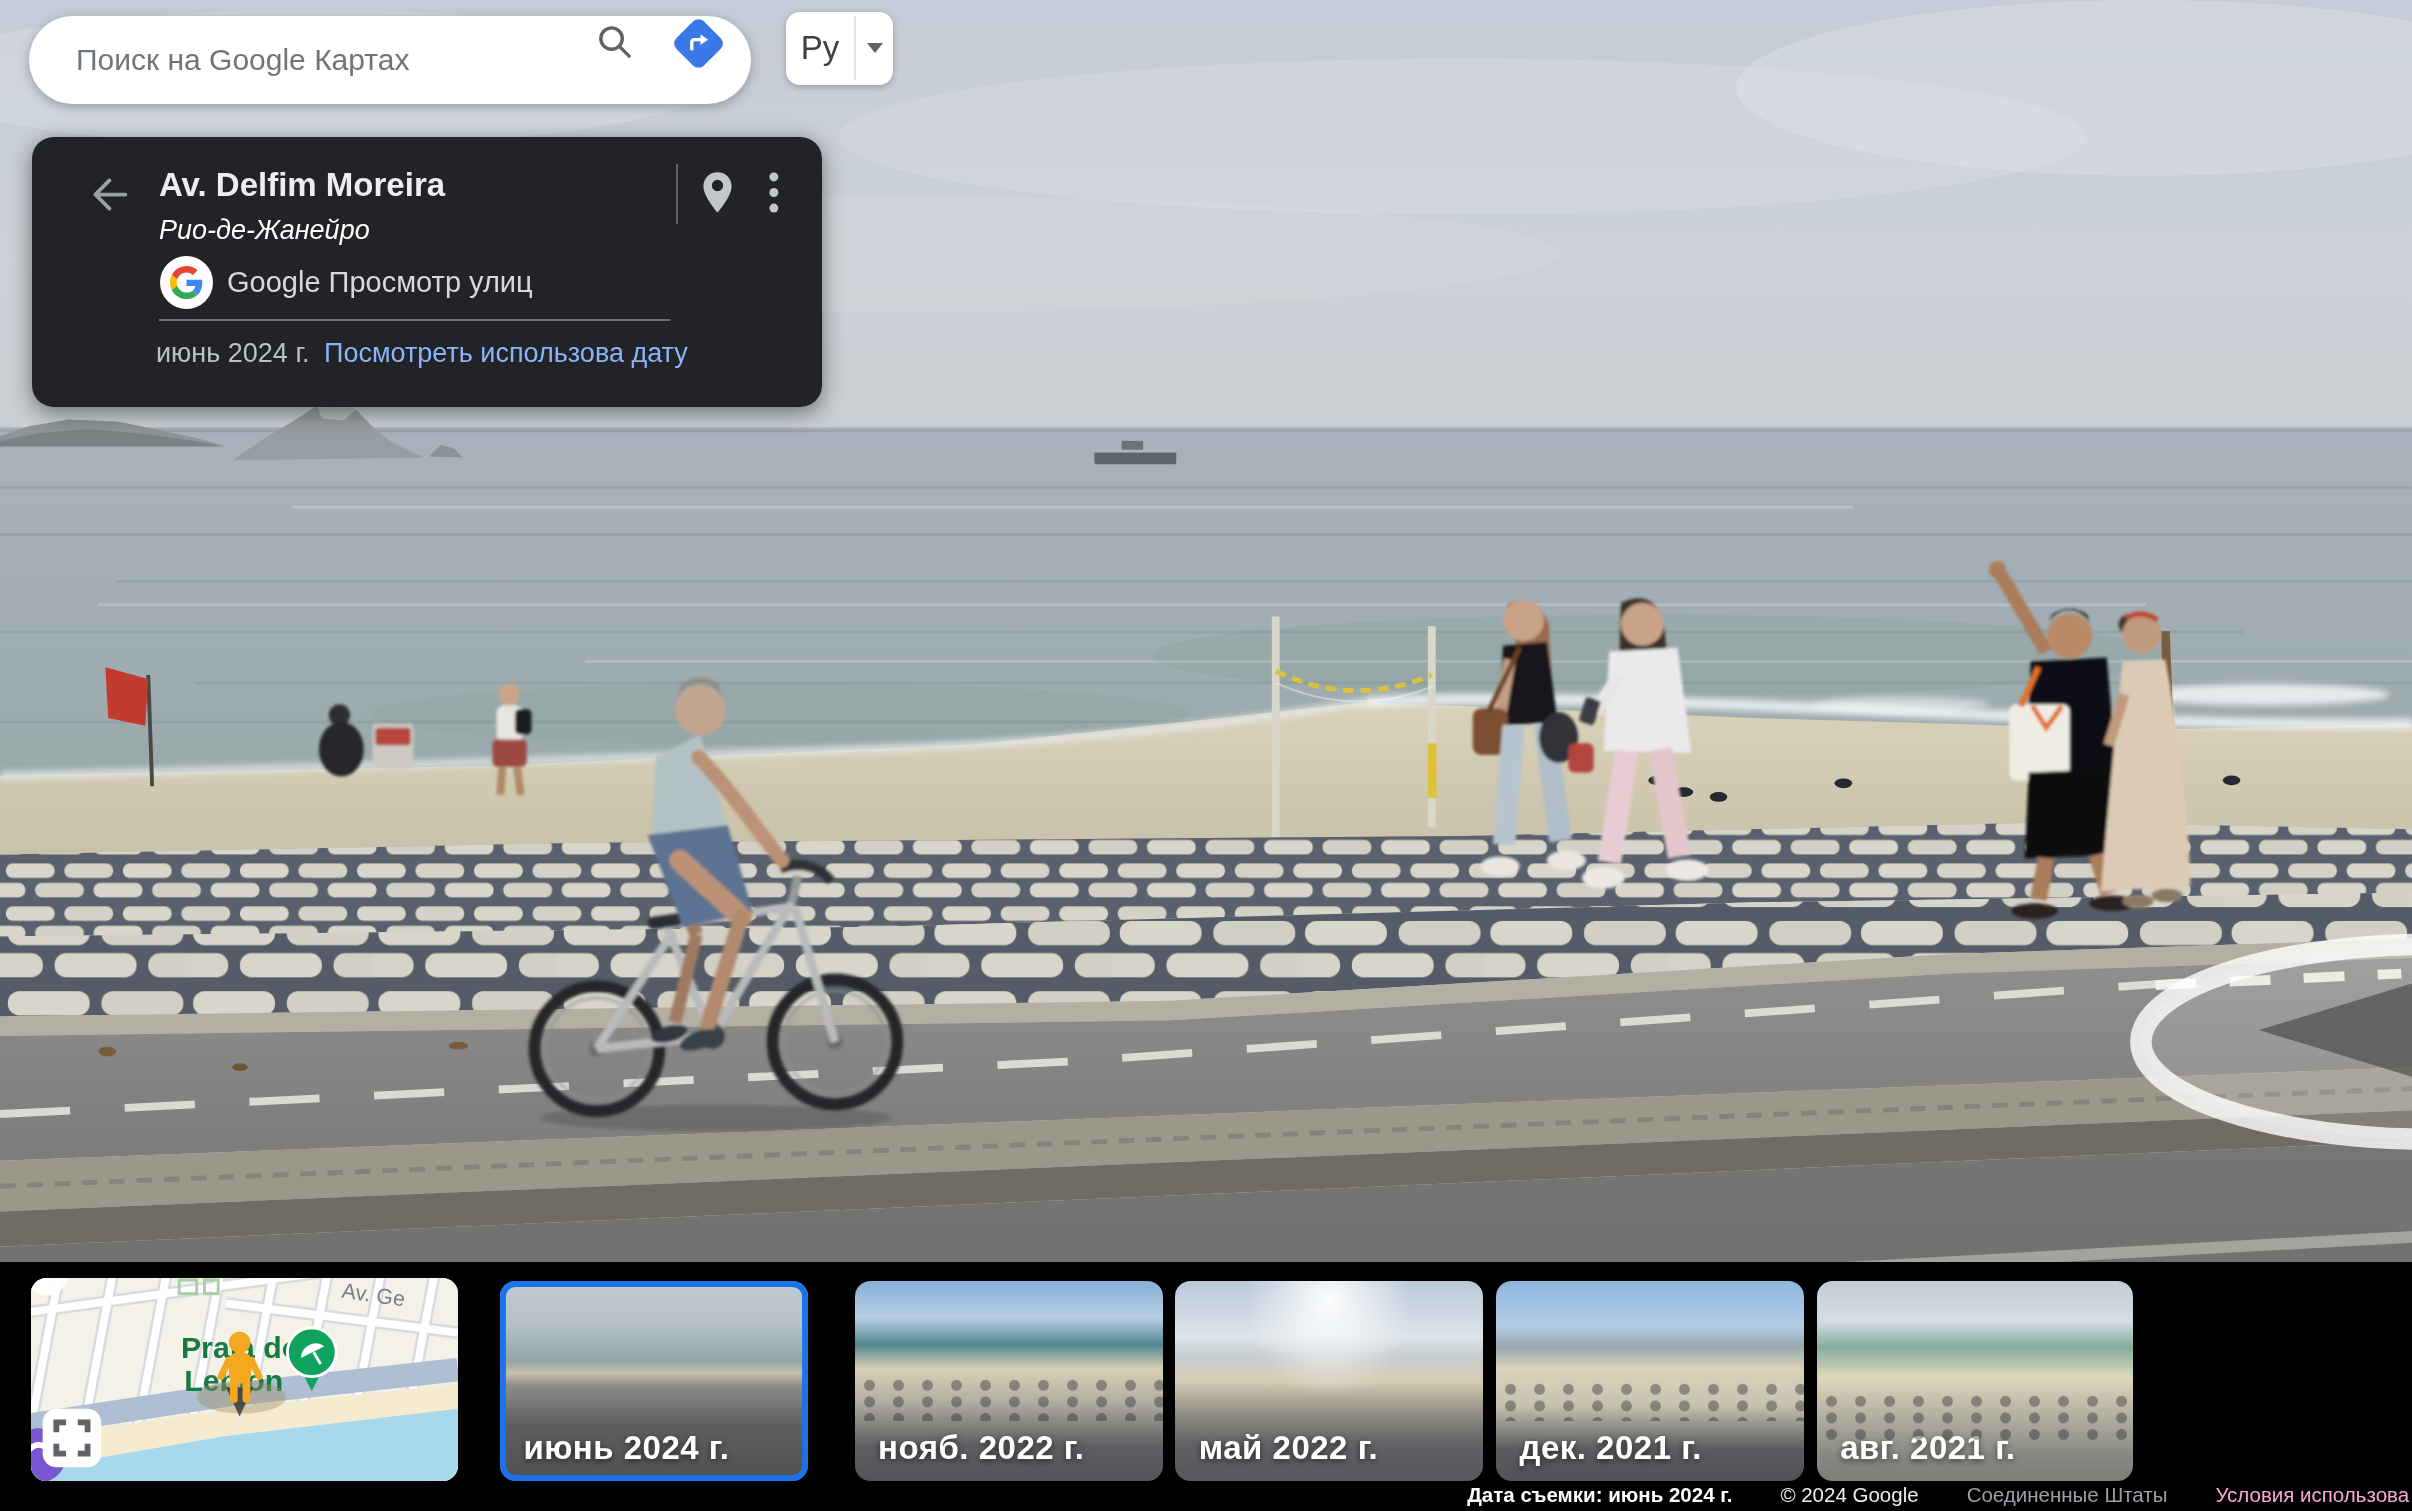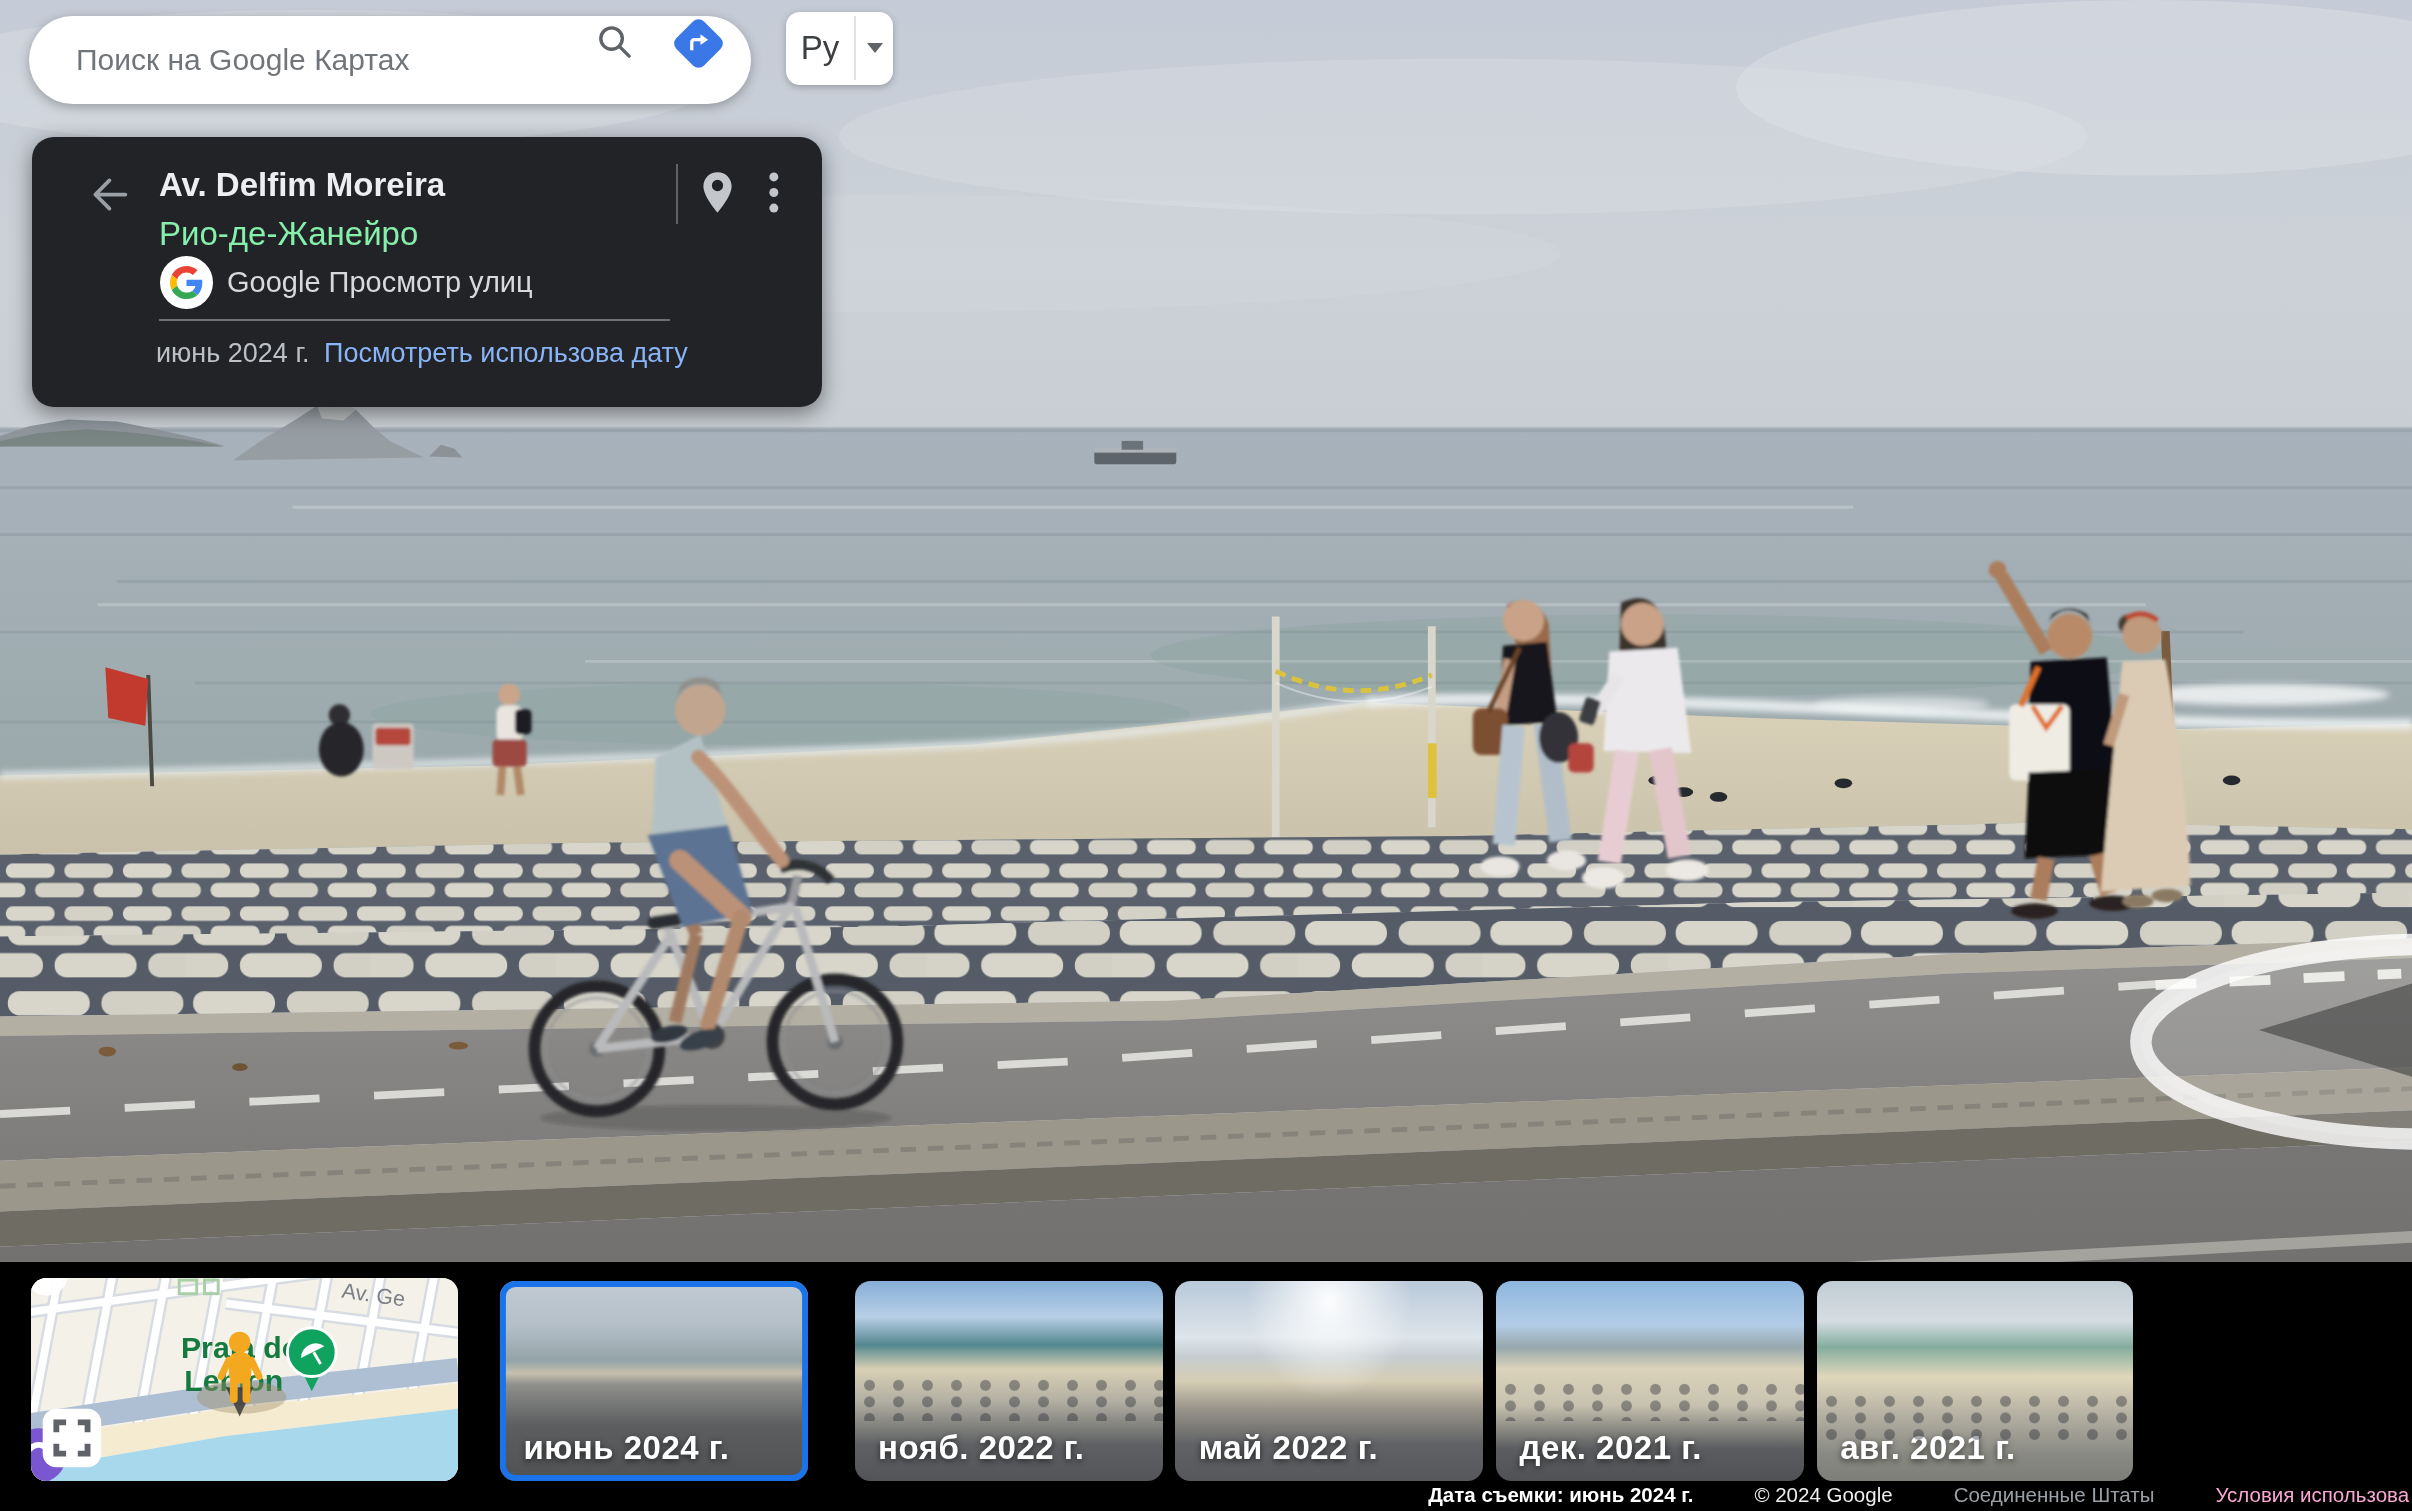--- a/index.html
+++ b/index.html
@@ -29,21 +29,21 @@
     align-items:center;justify-content:center;}
   .caret{width:0;height:0;border-left:8.8px solid transparent;border-right:8.8px solid transparent;
     border-top:10.7px solid #5f6368;}
 
   
   .info-panel{position:absolute;left:32px;top:137px;width:790px;height:270px;background:rgba(27,29,32,.97);
     border-radius:21.5px;box-shadow:0 5.9px 21.5px rgba(0,0,0,.45);z-index:15;color:#e8eaed;}
   .back-btn{position:absolute;left:51px;top:33px;width:51px;height:51px;background:none;border:none;
     cursor:pointer;display:flex;align-items:center;justify-content:center;}
   .panel-title{position:absolute;left:127px;top:29px;font-size:33px;font-weight:700;color:#eceef0;white-space:nowrap;}
-  .panel-subtitle{position:absolute;left:127px;top:78px;font-size:33px;color:#86efac;}
+  .panel-subtitle{position:absolute;left:127px;top:78px;font-size:27px;color:#ffffff;font-style:italic;}
   .v-divider{position:absolute;left:644px;top:27px;width:2px;height:60px;background:#5f6368;}
   .pin-btn{position:absolute;left:661px;top:29px;width:49px;height:55px;background:none;border:none;cursor:pointer;
     display:flex;align-items:center;justify-content:center;}
   .kebab-btn{position:absolute;left:720px;top:29px;width:43px;height:55px;background:none;border:none;cursor:pointer;
     display:flex;align-items:center;justify-content:center;}
   .g-circle{position:absolute;left:128px;top:119px;width:53px;height:53px;background:#fff;border-radius:50%;
     display:flex;align-items:center;justify-content:center;}
   .provider{position:absolute;left:195px;top:129px;font-size:29px;color:#d7d9dd;}
   .panel-hr{position:absolute;left:127px;top:182px;width:511px;height:2px;background:#6d7174;}
   .panel-date{position:absolute;left:124px;top:201px;font-size:27px;color:#bdc1c6;}
@@ -66,21 +66,21 @@
       linear-gradient(180deg,#b9c9d9 0%,#dde4ea 28%,#c6cdd0 38%,#d6cdb4 50%,#98948a 64%,#5f6164 82%,#56585c 100%);}
   .t5{background:linear-gradient(180deg,#8db6de 0%,#b4cde7 22%,#97a8ad 33%,#dbd3ba 44%,#c7c2b0 62%,#5a5c5f 84%,#505255 100%);}
   .t6{background:linear-gradient(180deg,#c0ccd4 0%,#d6dde2 20%,#84ad9e 33%,#e0d7bc 48%,#b6b2a4 66%,#8a8a84 86%,#7e7e78 100%);padding-left:8px;}
   .t2::after,.t3::after,.t5::after,.t6::after{content:"";position:absolute;left:0;right:0;opacity:.5;
     background:radial-gradient(circle,rgba(35,40,48,.8) 4.9px,transparent 5.9px);background-size:29px 16.6px;}
   .t2::after{top:52%;height:16%;}
   .t3::after{top:48%;height:22%;}
   .t5::after{top:50%;height:20%;}
   .t6::after{top:56%;height:24%;}
 
-  .attribution{position:absolute;right:3.9px;bottom:4.9px;display:flex;gap:61px;align-items:baseline;
+  .attribution{position:absolute;right:3.9px;bottom:4.9px;display:flex;gap:48px;align-items:baseline;
     font-size:20.5px;white-space:nowrap;}
   .attr-date{color:#fff;font-weight:700;}
   .attr-copy{color:#eee;}
   .attr-region{color:#9aa0a6;}
   .attr-terms{color:#f9a8d4;background:none;border:none;font:inherit;cursor:pointer;padding:0;}
 </style>
 </head>
 <body>
 
 <div class="stage">

